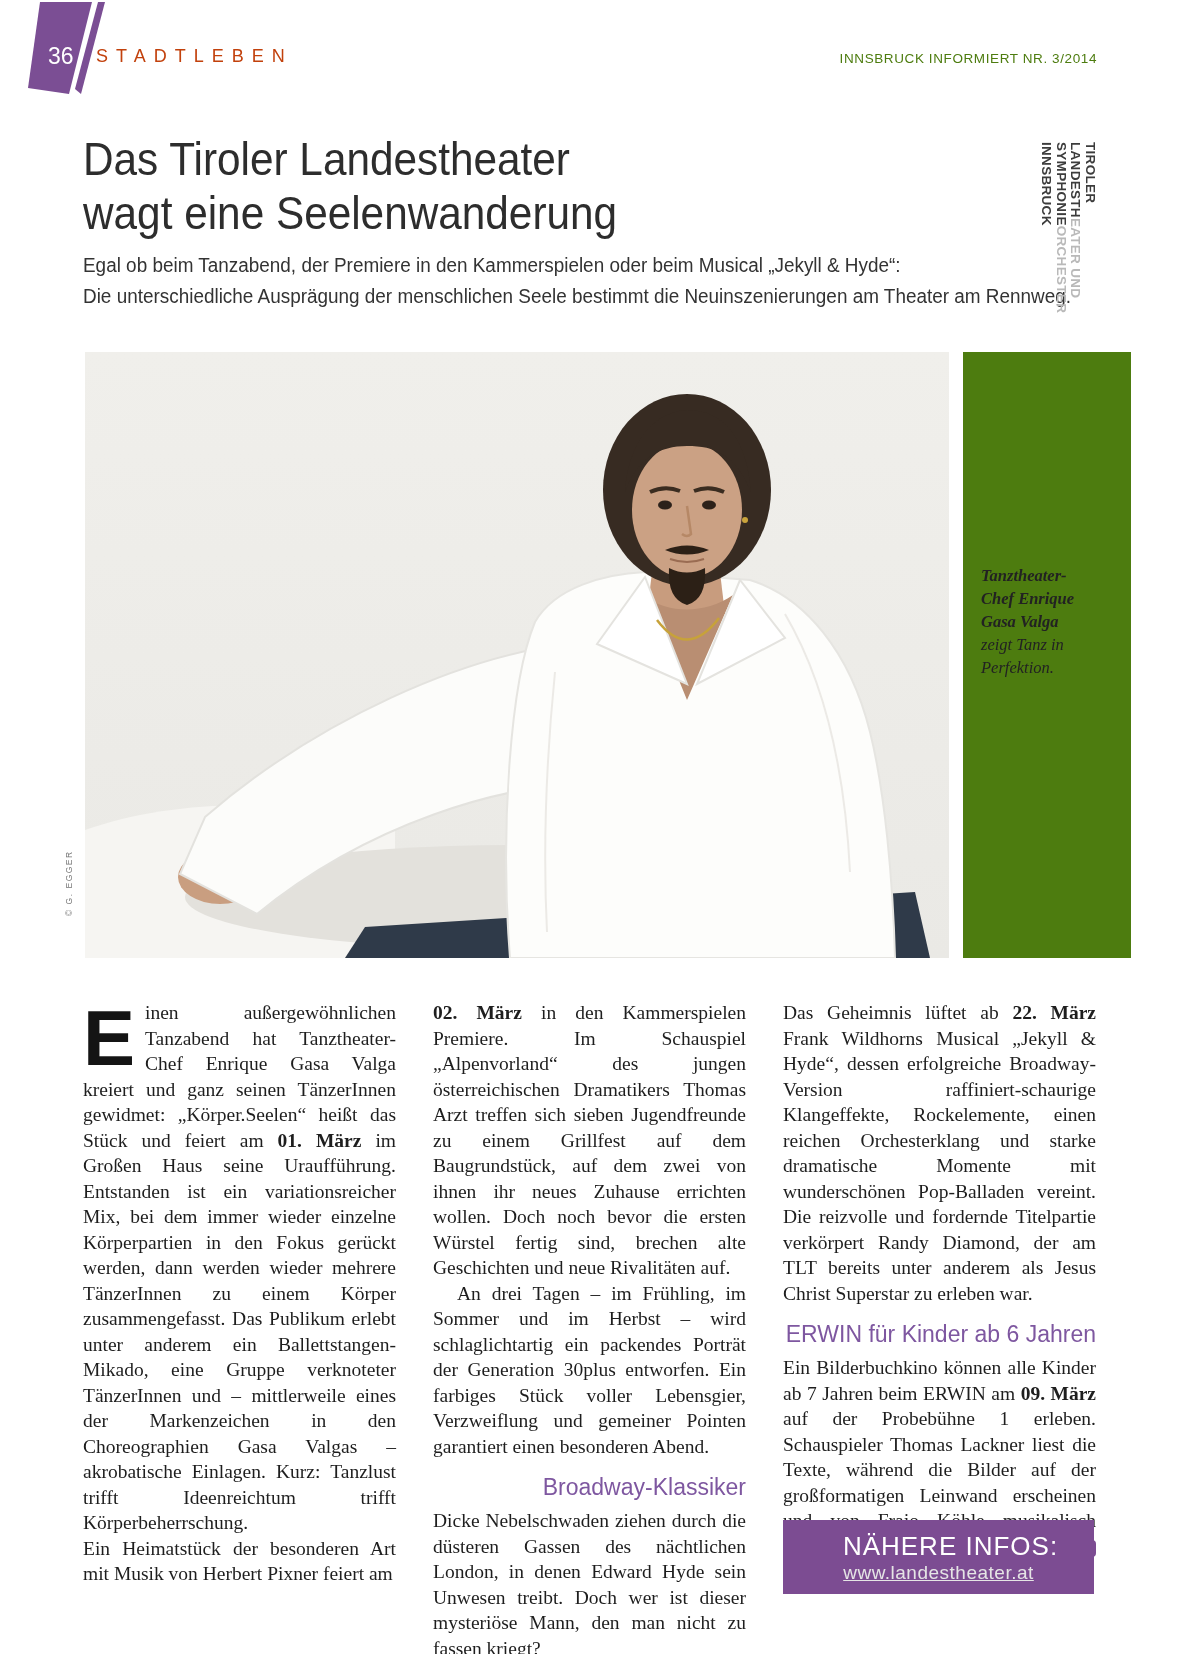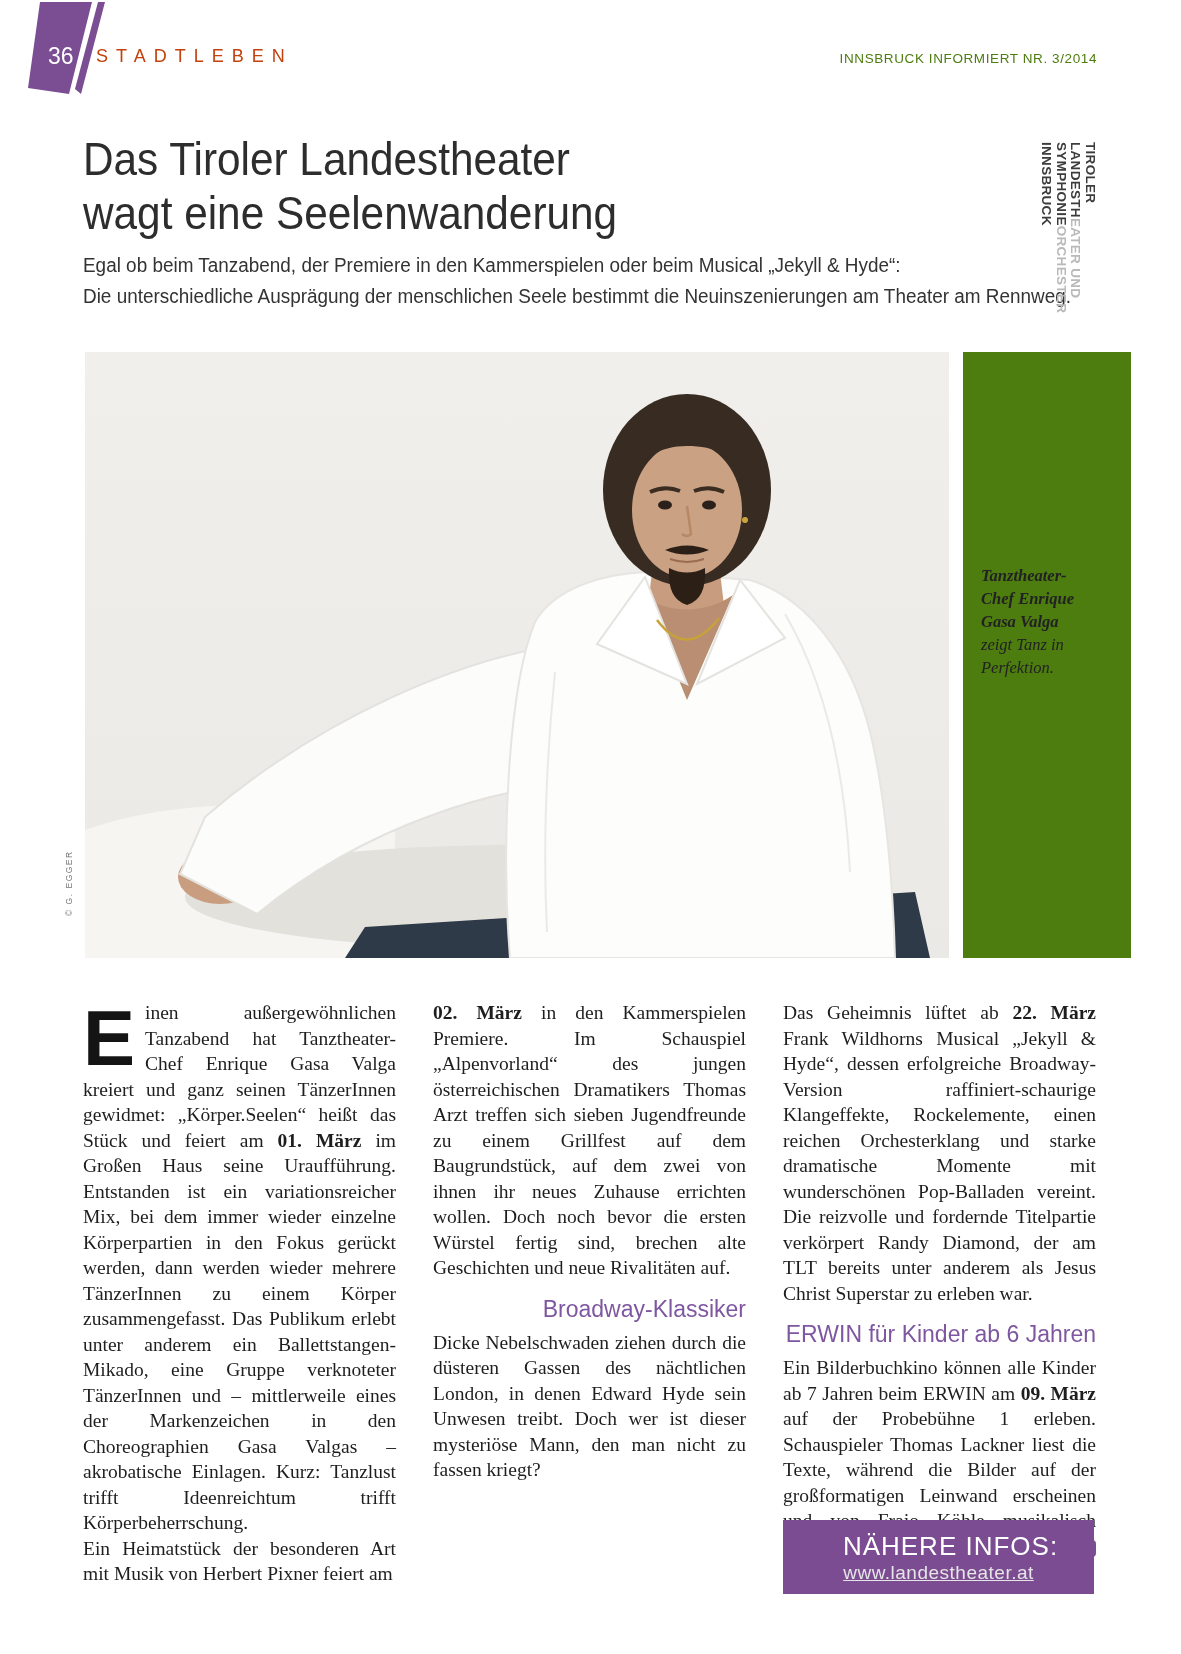--- a/index.html
+++ b/index.html
@@ -130,20 +130,21 @@
     <div class="caption"><span class="cb">Tanztheater-Chef Enrique Gasa Valga </span><span>zeigt Tanz in Perfektion.</span></div>
   </div>
 
   <div class="col col-1">
     <p><span class="dropcap">E</span><span>inen außergewöhnlichen Tanzabend hat Tanztheater-Chef Enrique Gasa Valga kreiert und ganz seinen TänzerInnen gewidmet: „Körper.Seelen“ heißt das Stück und feiert am </span><b>01. März</b><span> im Großen Haus seine Uraufführung. Entstanden ist ein variationsreicher Mix, bei dem immer wieder einzelne Körperpartien in den Fokus gerückt werden, dann werden wieder mehrere TänzerInnen zu einem Körper zusammengefasst. Das Publikum erlebt unter anderem ein Ballettstangen-Mikado, eine Gruppe verknoteter TänzerInnen und – mittlerweile eines der Markenzeichen in den Choreographien Gasa Valgas – akrobatische Einlagen. Kurz: Tanzlust trifft Ideenreichtum trifft Körperbeherrschung.</span></p>
     <p>Ein Heimatstück der besonderen Art mit Musik von Herbert Pixner feiert am</p>
   </div>
 
   <div class="col col-2">
     <p><b>02. März</b><span> in den Kammerspielen Premiere. Im Schauspiel „Alpenvorland“ des jungen österreichischen Dramatikers Thomas Arzt treffen sich sieben Jugendfreunde zu einem Grillfest auf dem Baugrundstück, auf dem zwei von ihnen ihr neues Zuhause errichten wollen. Doch noch bevor die ersten Würstel fertig sind, brechen alte Geschichten und neue Rivalitäten auf.</span></p>
+    <p class="indent">An drei Tagen – im Frühling, im Sommer und im Herbst – wird schlaglichtartig ein packendes Porträt der Generation 30plus entworfen. Ein farbiges Stück voller Lebensgier, Verzweiflung und gemeiner Pointen garantiert einen besonderen Abend.</p>
     <div class="subhead">Broadway-Klassiker</div>
     <p>Dicke Nebelschwaden ziehen durch die düsteren Gassen des nächtlichen London, in denen Edward Hyde sein Unwesen treibt. Doch wer ist dieser mysteriöse Mann, den man nicht zu fassen kriegt?</p>
   </div>
 
   <div class="col col-3">
     <p><span>Das Geheimnis lüftet ab </span><b>22. März</b><span> Frank Wildhorns Musical „Jekyll &amp; Hyde“, dessen erfolgreiche Broadway-Version raffiniert-schaurige Klangeffekte, Rockelemente, einen reichen Orchesterklang und starke dramatische Momente mit wunderschönen Pop-Balladen vereint. Die reizvolle und fordernde Titelpartie verkörpert Randy Diamond, der am TLT bereits unter anderem als Jesus Christ Superstar zu erleben war.</span></p>
     <div class="subhead">ERWIN für Kinder ab 6 Jahren</div>
     <p class="lastp"><span>Ein Bilderbuchkino können alle Kinder ab 7 Jahren beim ERWIN am </span><b>09. März</b><span> auf der Probebühne 1 erleben. Schauspieler Thomas Lackner liest die Texte, während die Bilder auf der großformatigen Leinwand erscheinen und von Frajo Köhle musikalisch kommentiert werden. </span><span class="sig">KR</span><span class="end-bullet"></span></p>
   </div>
 

